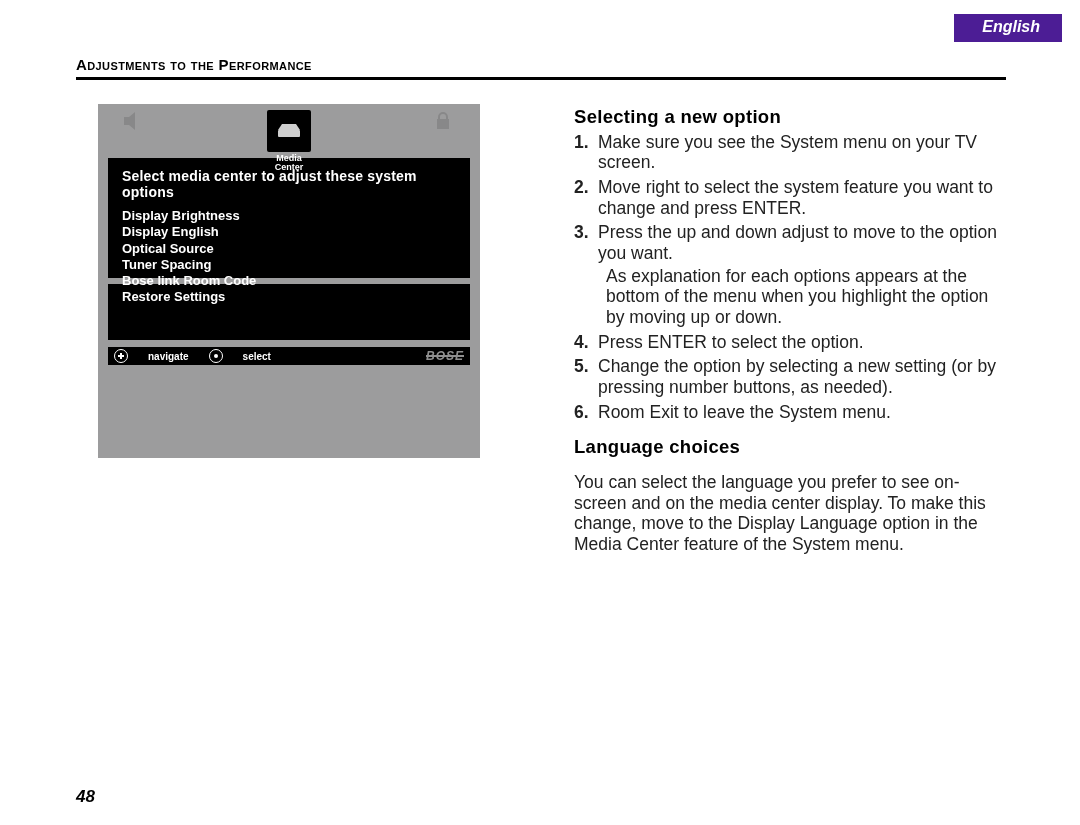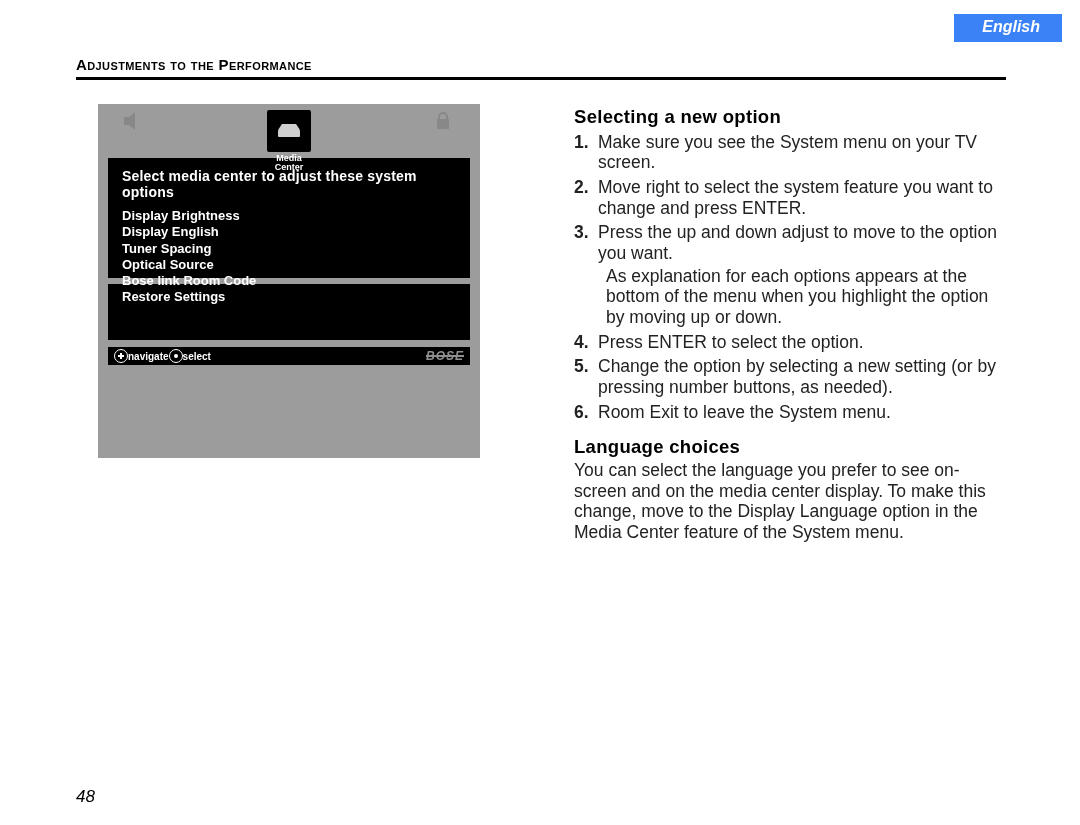--- a/index.html
+++ b/index.html
@@ -4,21 +4,21 @@
 <style>
   * { box-sizing: border-box; margin: 0; padding: 0; }
   html, body { width: 1080px; height: 825px; background: #fff; font-family: "Helvetica Neue", Helvetica, Arial, sans-serif; color: #000; }
   .page { position: relative; width: 1080px; height: 825px; }
 
   
   .lang-tab {
     position: absolute;
     top: 14px;
     right: 18px;
-    background: #3b82f6;
+    background: #4c1d95;
     color: #fff;
     font-weight: 700;
     font-style: italic;
     font-size: 16px;
     padding: 4px 22px 6px 28px;
   }
 
   
   .section-header {
     position: absolute;
@@ -109,21 +109,21 @@
     margin: 7px 10px 0 10px;
     height: 18px;
     display:flex;
     align-items:center;
     justify-content:space-between;
     padding:0 6px;
     color:#fff;
     font-weight:700;
     font-size:10px;
   }
-  .foot-left{display:flex;align-items:center;gap:0;}
+  .foot-left{display:flex;align-items:center;gap:20px;}
   .nav-dot{
     width:14px;height:14px;border:1.5px solid #fff;border-radius:50%;
     display:flex;align-items:center;justify-content:center;
     position:relative;
   }
   .nav-dot::before,.nav-dot::after{content:"";position:absolute;background:#fff;}
   .nav-cross::before{width:6px;height:1.5px;}
   .nav-cross::after{height:6px;width:1.5px;}
   .nav-center::before{width:4px;height:4px;border-radius:50%;}
   .bose-logo{
@@ -147,28 +147,29 @@
     color:#222;
   }
   .h2 { font-weight:700; font-size:18.5px; letter-spacing:0.3px; margin-bottom:2px; color:#000; }
   .ol { list-style:none; }
   .ol .li { display:flex; margin-top:4px; }
   .ol .num { font-weight:700; min-width:24px; }
   .ol .txt { flex:1; }
   .ol .sub { margin-left:32px; margin-top:2px; }
   .gap { margin-top:14px; }
   .lang-block { margin-top:14px; }
-  .lang-p { margin-top:2px; }
+  .lang-p { margin-top:14px; }
 
   .pagenum {
     position:absolute;
     left:76px;
     bottom:18px;
     font-style:italic;
     font-size:17px;
+    font-weight:bold;
   }
 
   
   .spk-tri{fill:#000;}
 </style>
 </head>
 <body>
 <div class="page">
 
 <div class="lang-tab">English</div>
@@ -204,22 +205,22 @@
               <path fill="#000" d="M4 8V6a5 5 0 0 1 10 0v2h1v10H3V8h1zm2 0h6V6a3 3 0 0 0-6 0v2z"></path>
             </svg>
       </div>
     </div>
 
     <div class="tv-panel">
       <div class="panel-title">Select media center to adjust these system options</div>
       <div class="panel-list">
         <div>Display Brightness</div>
         <div>Display English</div>
+        <div>Optical Source</div>
         <div>Tuner Spacing</div>
-        <div>Optical Source</div>
         <div>Bose link Room Code</div>
         <div>Restore Settings</div>
       </div>
     </div>
 
     <div class="tv-lowband"></div>
 
     <div class="tv-footbar">
       <div class="foot-left">
         <span class="nav-dot nav-cross"></span>

